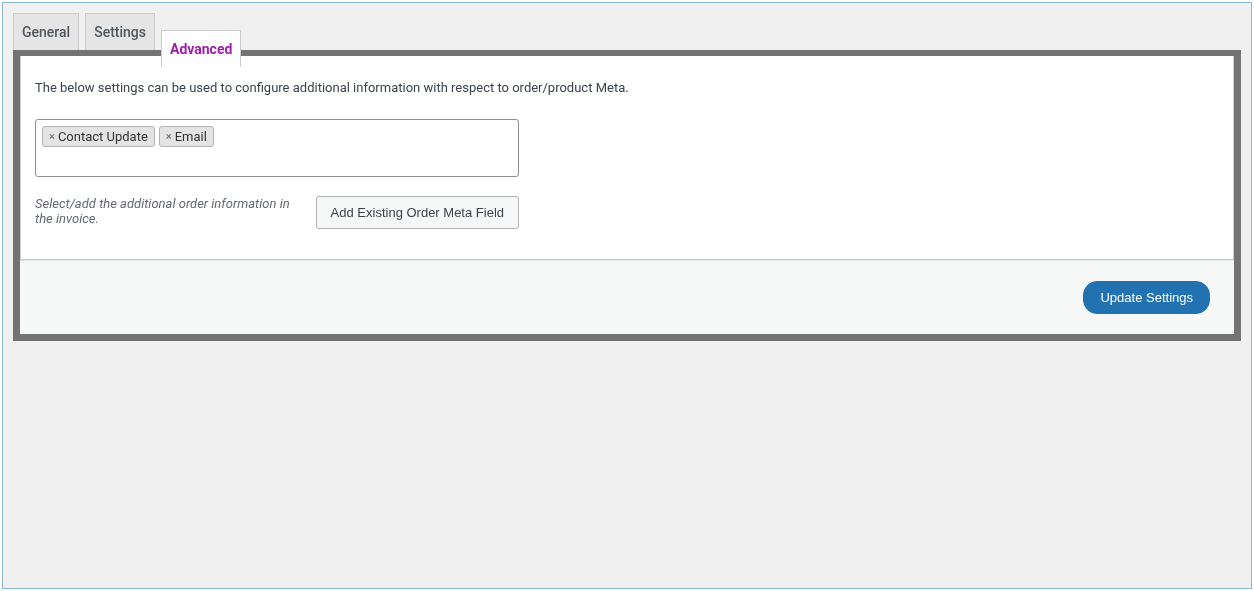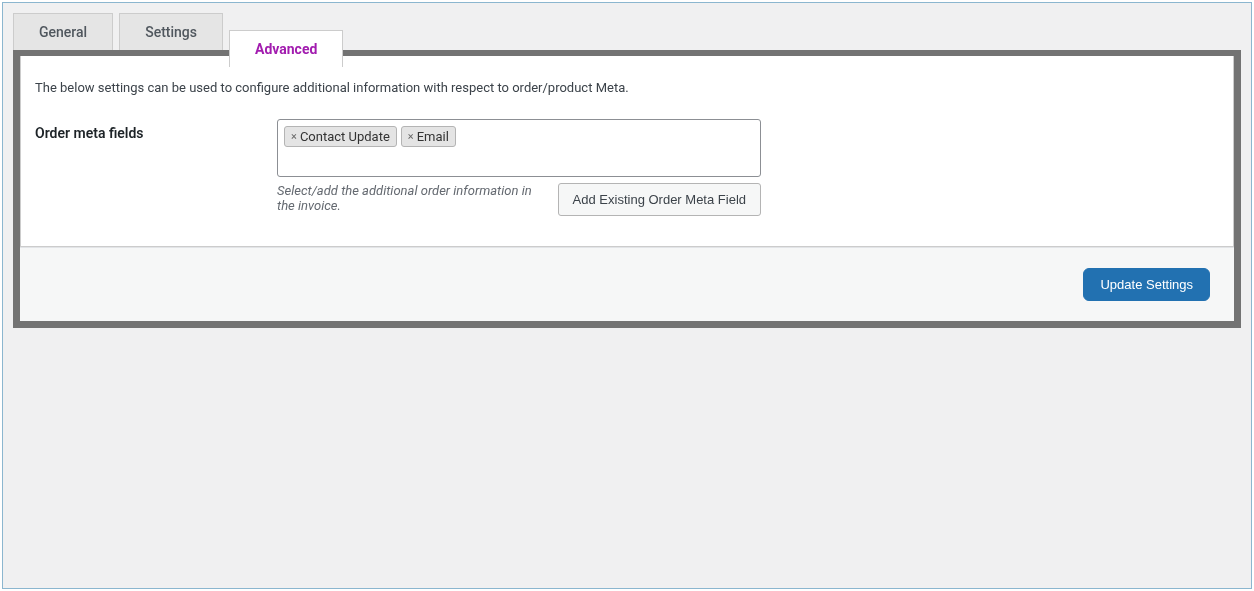--- a/index.html
+++ b/index.html
@@ -23,21 +23,21 @@
     }
     .tabs {
       display: flex;
       gap: 6px;
       margin-bottom: 0;
     }
     .tab {
       background: #e5e5e5;
       border: 1px solid #ccc;
       border-bottom: none;
-      padding: 10px 25px;
+      padding: 10px 8px;
       font-size: 14px;
       color: #50575e;
       cursor: pointer;
       font-weight: 500;
     }
     .tab.active {
       background: #fff;
       color: #a21caf;
       font-weight: 700;
       border-color: #ccc;
@@ -99,21 +99,21 @@
     .tag-x {
       font-size: 11px;
       margin-right: 3px;
       color: #666;
       cursor: pointer;
     }
     .desc-row {
       display: flex;
       justify-content: space-between;
       align-items: flex-start;
-      margin-top: 6px;
+      margin-top: 19px;
       gap: 12px;
     }
     .desc {
       font-style: italic;
       color: #646970;
       font-size: 13px;
       flex: 1;
     }
     .btn {
       background: #f6f7f7;
@@ -141,21 +141,21 @@
       display: flex;
       justify-content: flex-end;
       border-top: 1px solid #e2e4e7;
     }
     .btn-primary {
       background: #2271b1;
       border: 1px solid #2271b1;
       color: #fff;
       padding: 8px 16px;
       font-size: 13px;
-      border-radius: 6px;
+      border-radius: 14px;
       cursor: pointer;
     }
     .panel-wrapper {
       border: 7px solid #737373;
     }
   </style>
 </head>
 <body>
 
 <div class="outer-wrap">
@@ -163,21 +163,20 @@
     <div class="tab">General</div>
     <div class="tab">Settings</div>
     <div class="tab active">Advanced</div>
   </div>
 
   <div class="panel-wrapper">
     <div class="panel">
       <p class="intro">The below settings can be used to configure additional information with respect to order/product Meta.</p>
 
       <div class="form-row">
-        <div class="form-label">Order meta fields</div>
         <div class="form-control">
           <div class="tag-input">
             <span class="tag">
               <span class="tag-x">×</span>
               <span>Contact Update</span>
             </span>
             <span class="tag">
               <span class="tag-x">×</span>
               <span>Email</span>
             </span>

